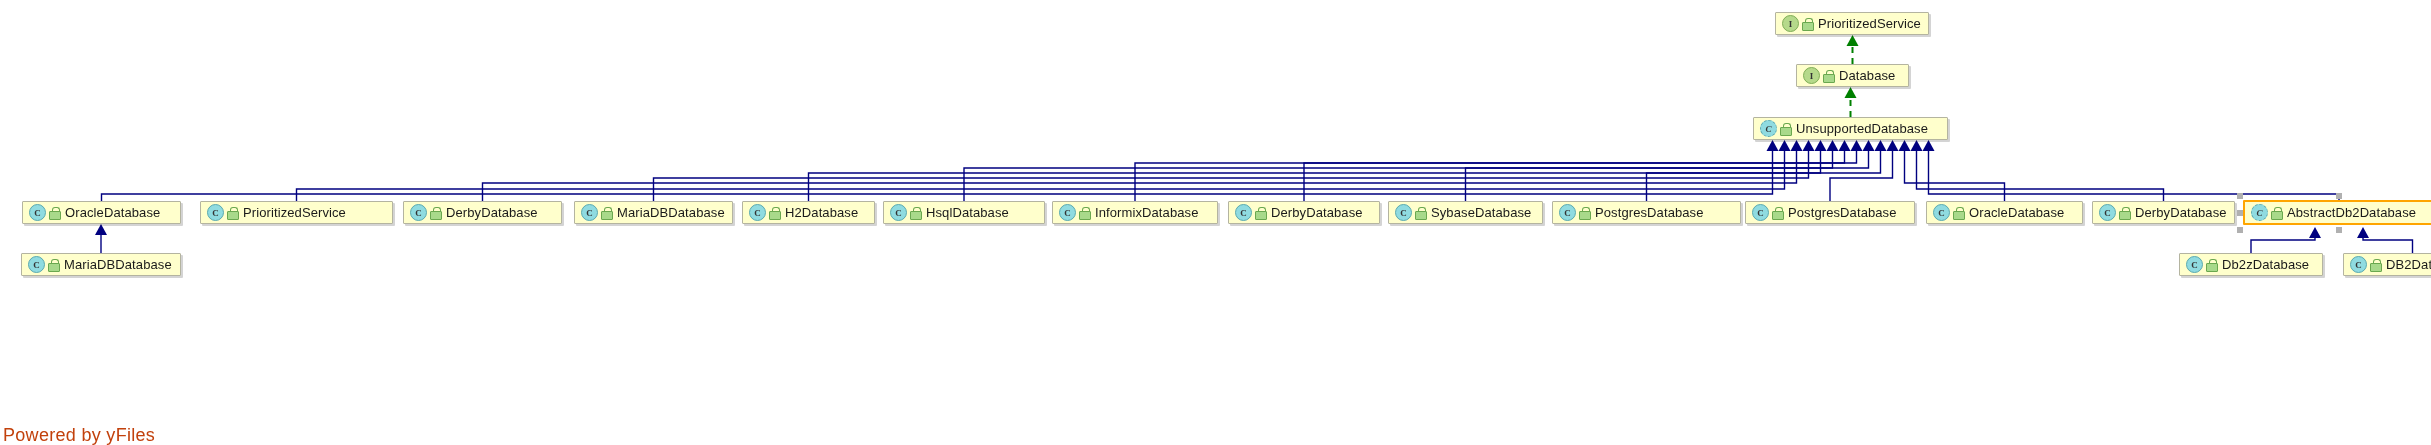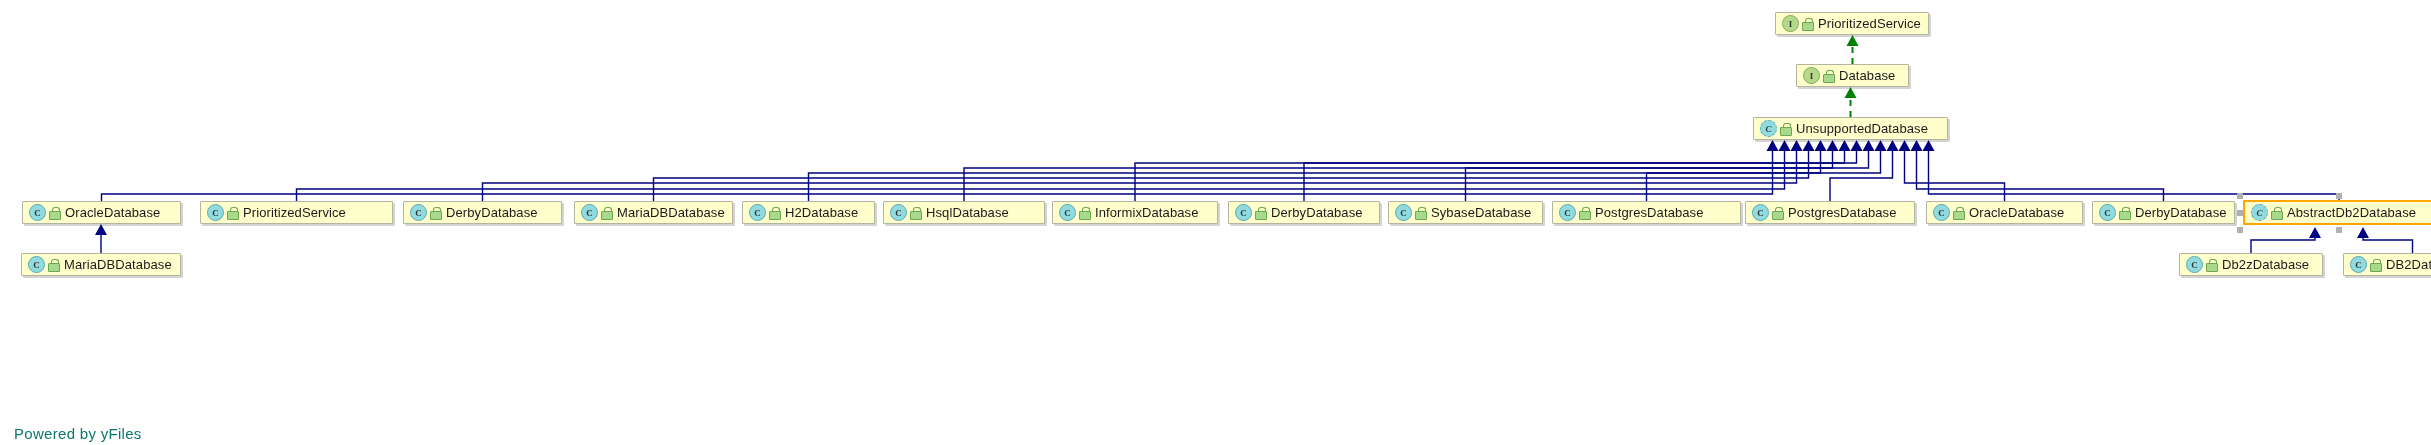--- a/index.html
+++ b/index.html
@@ -106,24 +106,24 @@
     border-radius: 1px;
   }
   .sel-handle {
     position: absolute;
     width: 6px;
     height: 6px;
     background: #b0b0b0;
   }
   .watermark {
     position: absolute;
-    left: 14px;
+    left: 3px;
     top: 425px;
-    font-size: 15px;
-    color: #0f766e;
+    font-size: 18px;
+    color: #c2410c;
     letter-spacing: 0.3px;
     user-select: none;
   }
 </style>
 </head>
 <body>
 
 <div id="canvas">
   <svg id="edge-layer" width="2431" height="445" viewBox="0 0 2431 445">
       <path d="M 1852.5 64 L 1852.5 46" fill="none" stroke="#008000" stroke-width="2" stroke-dasharray="6,5"></path>

